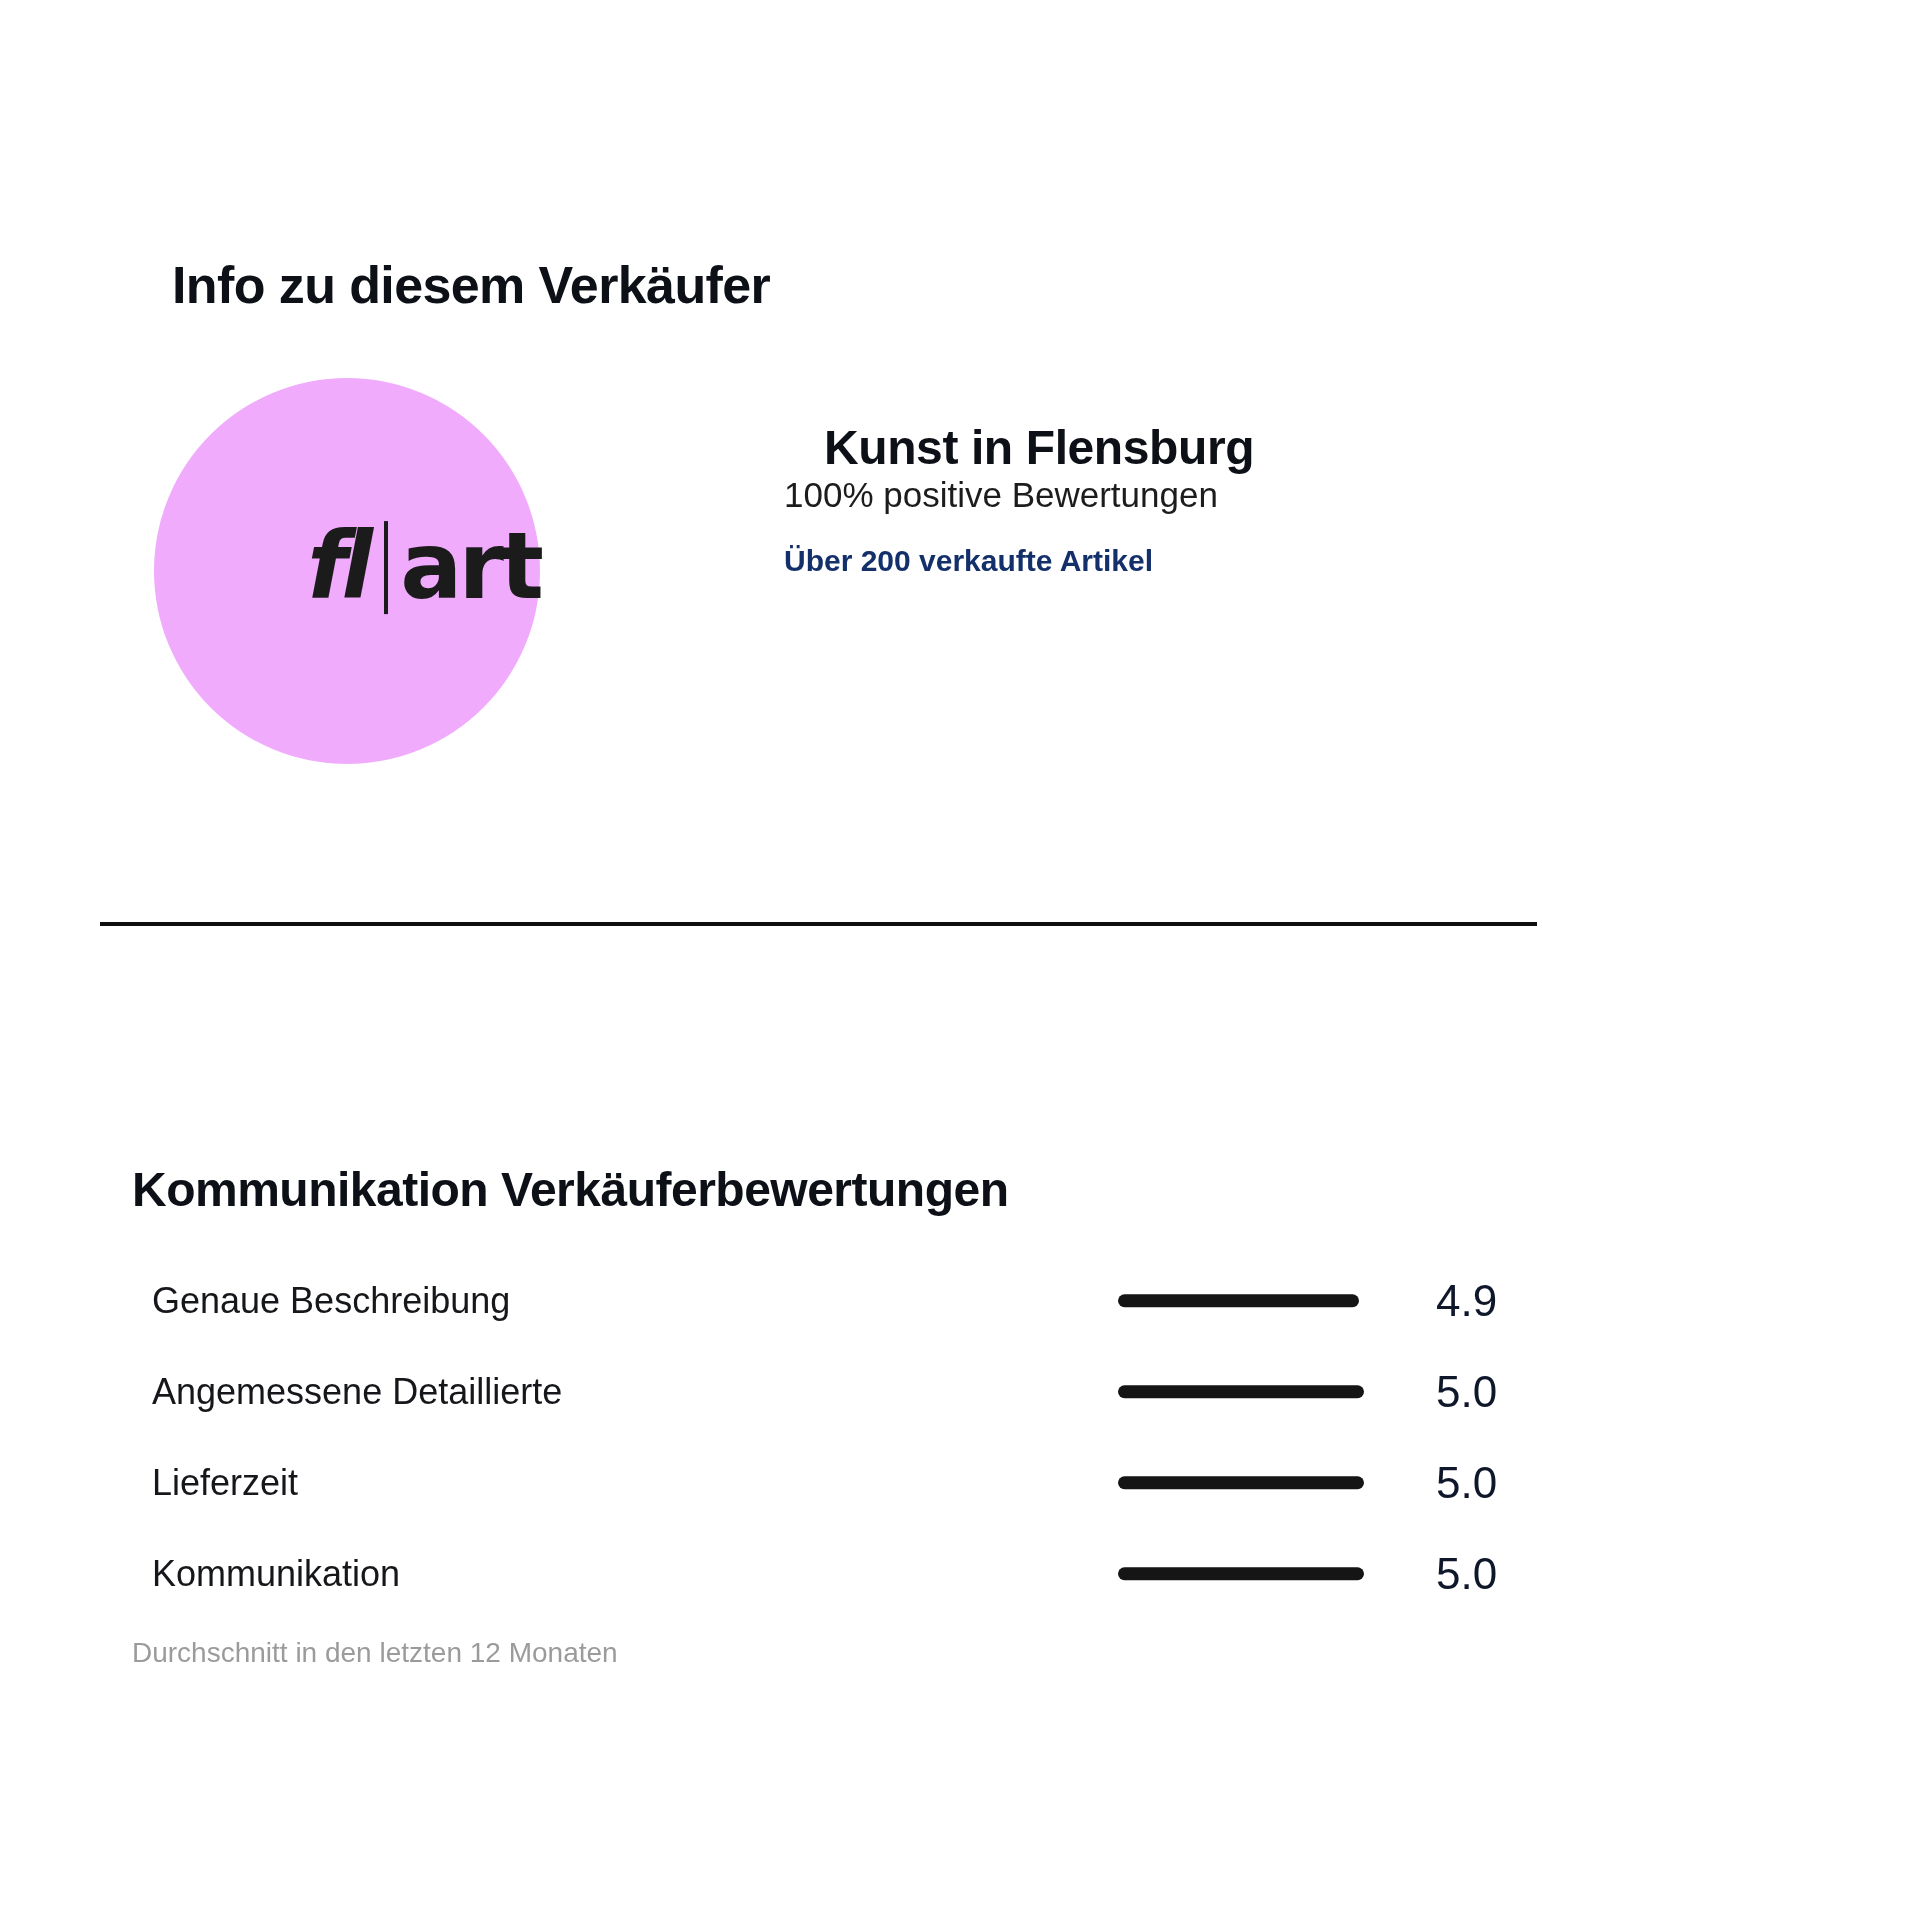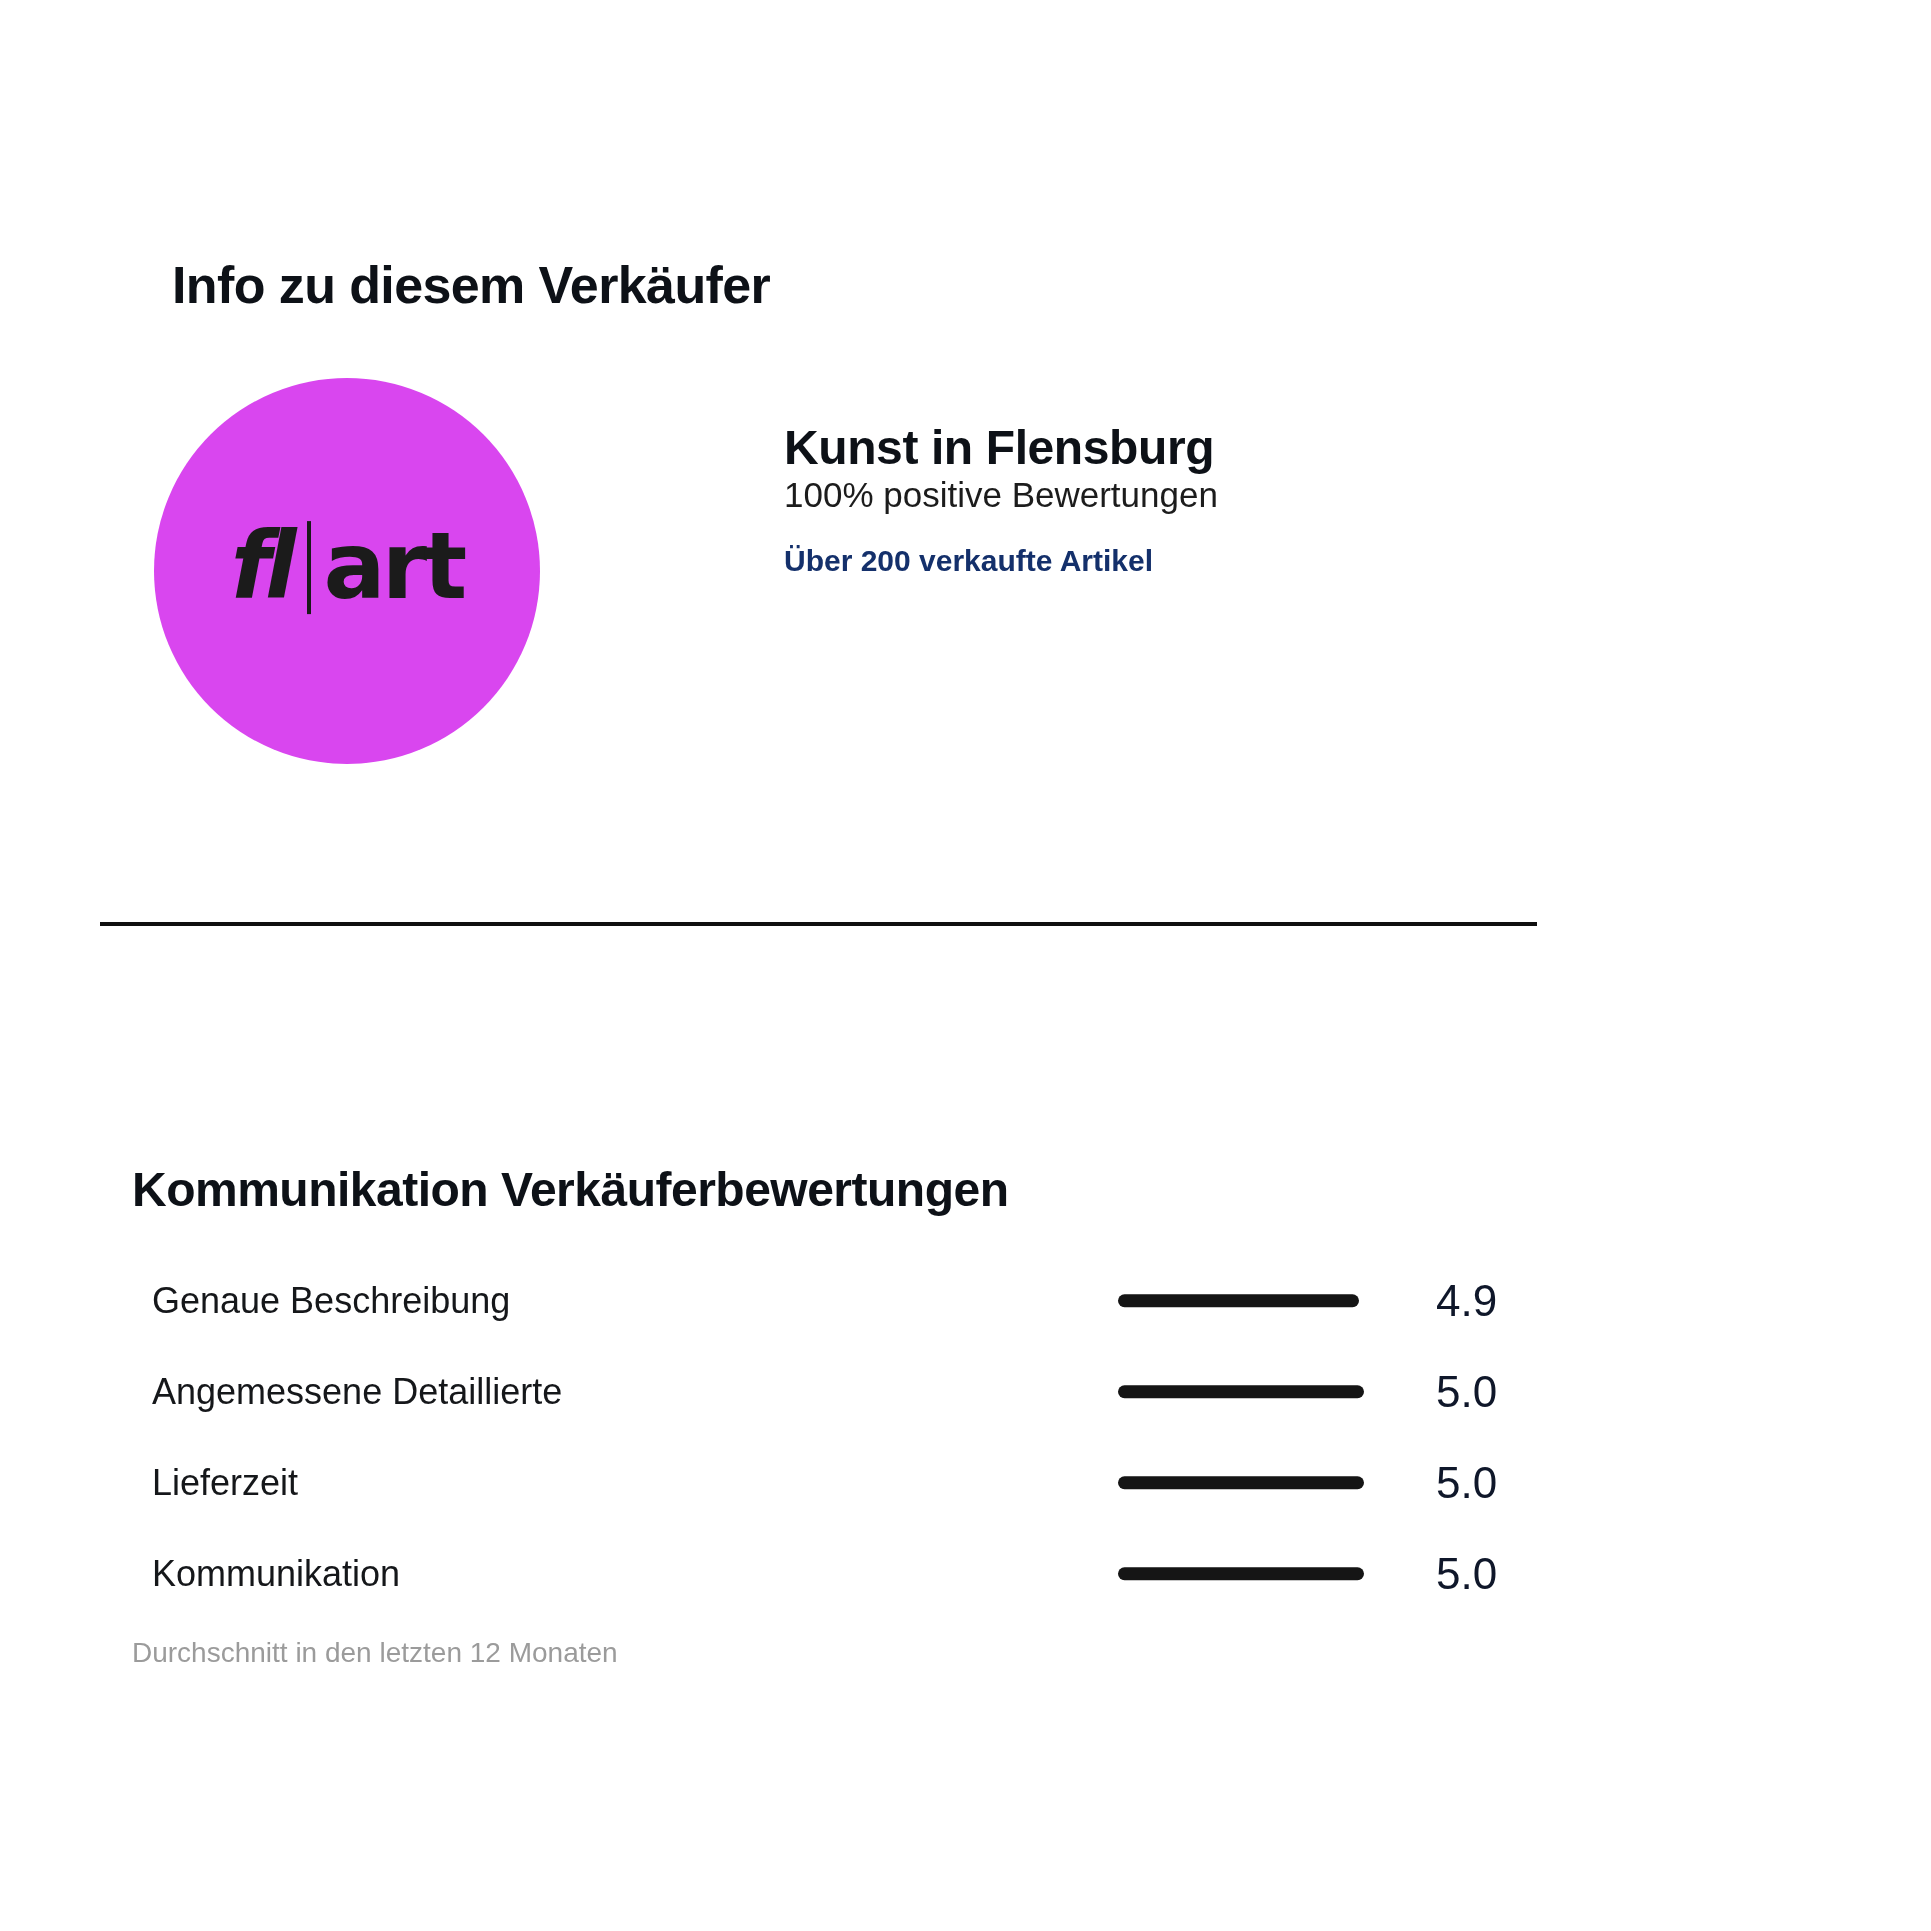--- a/index.html
+++ b/index.html
@@ -47,24 +47,24 @@
     left: 154px;
     top: 378px;
     display: flex;
     align-items: flex-start;
   }
 
   .avatar {
     width: 386px;
     height: 386px;
     border-radius: 50%;
-    background: #d946ef;
+    background: #f0abfc;
     display: flex;
     align-items: center;
-    justify-content: center;
+    justify-content: flex-end;
     position: relative;
     flex: 0 0 auto;
   }
 
   .avatar-logo {
     display: flex;
     align-items: center;
     justify-content: center;
     font-family: "DejaVu Sans", sans-serif;
     font-weight: 900;
@@ -95,20 +95,21 @@
     padding-top: 44px;
   }
 
   .seller-name {
     font-size: 48px;
     font-weight: 700;
     color: #0d1117;
     letter-spacing: -0.4px;
     white-space: nowrap;
     line-height: 1.1;
+    margin-left: 40px;
   }
 
   .seller-feedback {
     font-size: 35px;
     font-weight: 400;
     color: #1c1c1c;
     white-space: nowrap;
   }
 
   .seller-sold {

